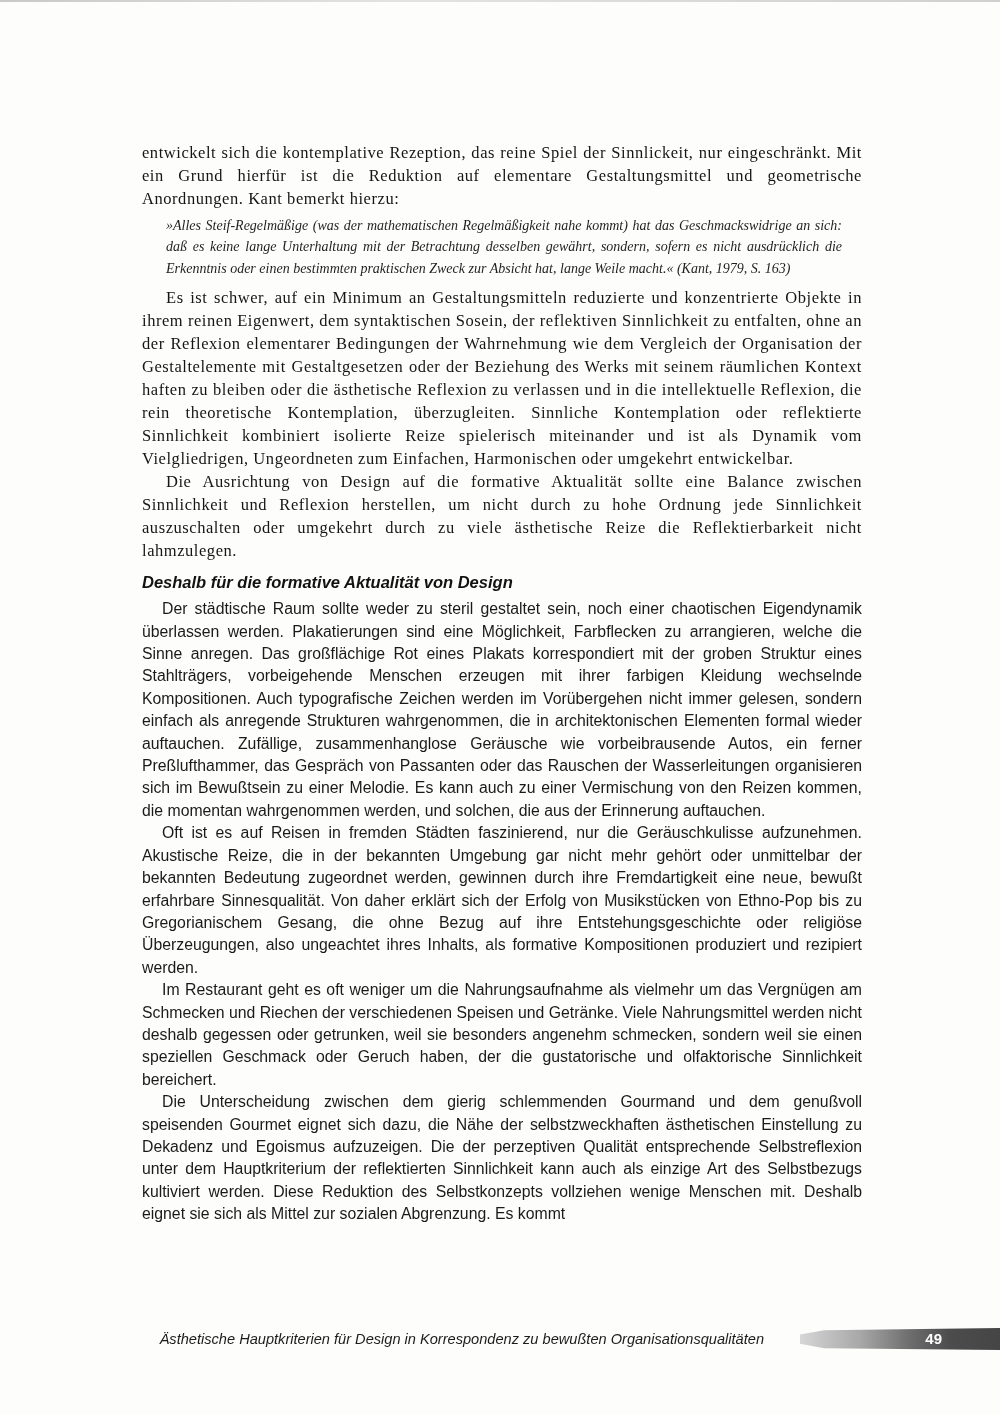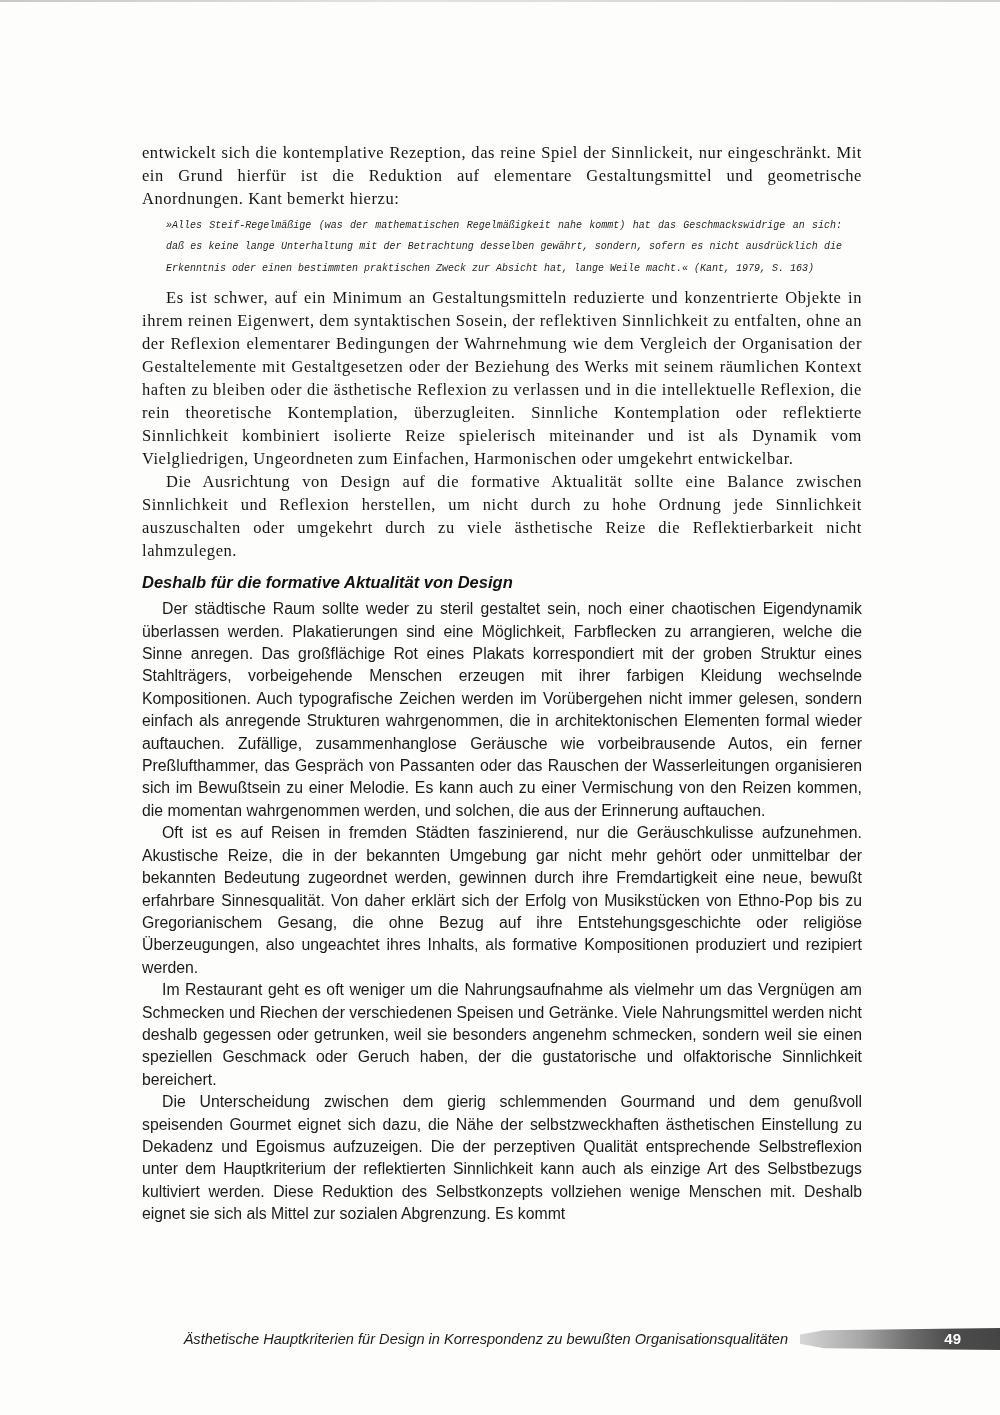--- a/index.html
+++ b/index.html
@@ -31,23 +31,23 @@
   p.body {
     font-family: "Liberation Serif", serif;
     font-size: 16.5px;
     line-height: 23px;
     letter-spacing: 0.55px;
     text-align: justify;
     color: #151515;
   }
   p.indent { text-indent: 24px; }
   p.quote {
-    font-family: Liberation Mono, monospace;
+    font-family: Liberation Serif, serif;
     font-style: italic;
-    font-size: 10px;
+    font-size: 14px;
     line-height: 21.4px;
     text-align: justify;
     color: #1f1f1f;
     margin: 5px 20px 7px 24px;
   }
   h2.heading {
     font-family: "Liberation Sans", sans-serif;
     font-style: italic;
     font-weight: bold;
     font-size: 16.5px;
@@ -64,20 +64,21 @@
   }
   p.example.indent { text-indent: 20px; }
   .footer {
     position: absolute;
     left: 0;
     top: 1327px;
     width: 1000px;
     height: 24px;
     display: flex;
     align-items: center;
+    gap: 24px;
   }
   .footer-text {
     flex: 1;
     text-align: right;
     padding-right: 12px;
     font-family: "Liberation Sans", sans-serif;
     font-style: italic;
     font-size: 14.6px;
     color: #1c1c1c;
     white-space: nowrap;
@@ -89,21 +90,21 @@
     clip-path: polygon(0 30%, 12% 10%, 100% 0, 100% 100%, 12% 92%, 0 72%);
     display: flex;
     align-items: center;
     justify-content: flex-end;
   }
   .page-number {
     font-family: "Liberation Sans", sans-serif;
     font-weight: bold;
     font-size: 15px;
     color: #ffffff;
-    padding-right: 39px;
+    padding-right: 58px;
     line-height: 22px;
   }
 </style>
 </head>
 <body>
 
 <div class="page">
   <div class="scan-edge"></div>
 
   <div class="content">

